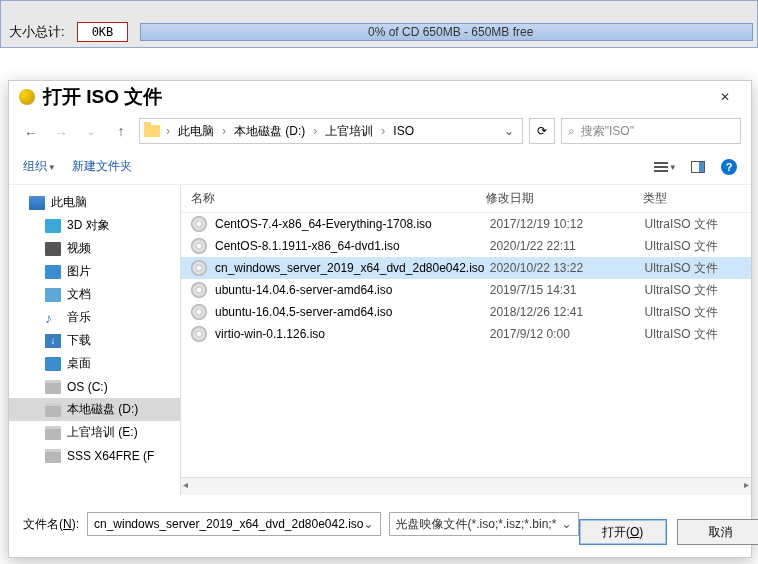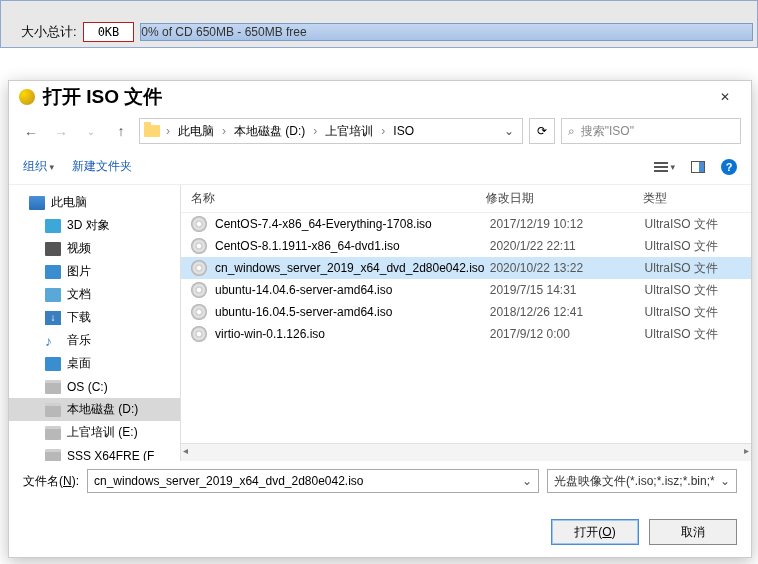--- a/index.html
+++ b/index.html
@@ -1,23 +1,23 @@
 <!DOCTYPE html>
 <html><head>
 <meta charset="utf-8">
 <style>
 * { margin: 0; padding: 0; box-sizing: border-box; font-family: "Microsoft YaHei", "Segoe UI", sans-serif; font-size: 12px; }
 body { background: #fff; width: 758px; height: 564px; overflow: hidden; }
 
 
 .top-bar { position: absolute; top: 0; left: 0; right: 0; height: 48px; background: #e8e8e8; border: 1px solid #8fa8d0; }
-.top-bar-inner { position: absolute; bottom: 4px; left: 20px; right: 4px; height: 22px; display: flex; align-items: center; gap: 6px; }
+.top-bar-inner { position: absolute; bottom: 4px; left: 8px; right: 4px; height: 22px; display: flex; align-items: center; gap: 12px; }
 .size-label { font-size: 13px; color: #000; }
 .size-box { border: 1px solid #b91c1c; background: #fff; padding: 2px 14px; text-align: right; font-family: monospace; }
-.progress-area { flex: 1; height: 18px; background: linear-gradient(to bottom, #c5d7f0, #a8c3e8); border: 1px solid #7a9cc9; display: flex; justify-content: flex-start; align-items: center; padding-right: 12px; color: #333; font-family: monospace; font-size: 12px; }
+.progress-area { flex: 1; height: 18px; background: linear-gradient(to bottom, #c5d7f0, #a8c3e8); border: 1px solid #7a9cc9; display: flex; justify-content: center; align-items: center; padding-right: 12px; color: #333; font-family: monospace; font-size: 12px; padding-left: 20px; }
 
 
 .dialog { position: absolute; top: 80px; left: 8px; width: 744px; height: 478px; background: #fff; border: 1px solid #ccc; box-shadow: 0 4px 16px rgba(0,0,0,0.25); display: flex; flex-direction: column; }
 
 .titlebar { height: 32px; display: flex; align-items: center; padding: 0 10px; }
 .title-icon { width: 16px; height: 16px; border-radius: 50%; background: radial-gradient(circle at 30% 30%, #ffd700, #c09020); margin-right: 8px; }
 .title-text { flex: 1; font-size: 19px; color: #000; font-weight: bold; }
 .close-btn { width: 32px; height: 24px; display: flex; align-items: center; justify-content: center; cursor: pointer; }
 .close-btn::before { content: "✕"; color: #333; font-size: 12px; }
 
@@ -72,21 +72,21 @@
 .file-row.selected { background: #cde6fa; }
 .disc-icon { width: 16px; height: 16px; border-radius: 50%; background: radial-gradient(circle, #fff 15%, #ccc 25%, #e8e8e8 45%, #aaa 70%, #eee 85%); margin-right: 8px; flex-shrink: 0; }
 .fname { width: 284px; white-space: nowrap; overflow: hidden; text-overflow: ellipsis; }
 .fdate { width: 160px; color: #555; }
 .ftype { width: 110px; color: #555; }
 
 .scroll-hint { height: 18px; border-top: 1px solid #e0e0e0; background: #f4f4f4; position: relative; }
 .scroll-hint::before { content:"◂"; position:absolute; left:2px; top:1px; color:#777; font-size:10px; }
 .scroll-hint::after { content:"▸"; position:absolute; right:2px; top:1px; color:#777; font-size:10px; }
 
-.bottom-area { padding: 8px 14px 12px; display: flex; flex-direction: column; gap: 10px; }
+.bottom-area { padding: 8px 14px 12px; display: flex; flex-direction: row; }
 .filename-row { display: flex; align-items: center; gap: 8px; }
 .fn-label { white-space: nowrap; }
 .fn-input { flex: 1; height: 24px; border: 1px solid #aaa; padding: 0 6px; display: flex; align-items: center; justify-content: space-between; }
 .fn-input::after { content: "⌄"; color: #555; }
 .filter-select { width: 190px; height: 24px; border: 1px solid #aaa; padding: 0 6px; display: flex; align-items: center; justify-content: space-between; color: #333; white-space: nowrap; overflow: hidden; }
 .filter-select::after { content: "⌄"; color: #555; margin-left: 4px; }
 .btn-row { display: flex; justify-content: flex-end; gap: 10px; }
 .dlg-btn { width: 88px; height: 26px; border: 1px solid #888; background: #f0f0f0; display: flex; align-items: center; justify-content: center; cursor: pointer; margin-top: 16px; }
 .dlg-btn.primary { border: 1px solid #4a8dd0; box-shadow: inset 0 0 0 1px #a0c6ef; }
 .underline { text-decoration: underline; }
@@ -179,26 +179,26 @@
         </div>
         <div class="sb-item indent">
           <div class="sb-icon ic-image"></div>
           <span>图片</span>
         </div>
         <div class="sb-item indent">
           <div class="sb-icon ic-doc"></div>
           <span>文档</span>
         </div>
         <div class="sb-item indent">
+          <div class="sb-icon ic-music"></div>
+          <span>音乐</span>
+        </div>
+        <div class="sb-item indent">
           <div class="sb-icon ic-download"></div>
           <span>下载</span>
-        </div>
-        <div class="sb-item indent">
-          <div class="sb-icon ic-music"></div>
-          <span>音乐</span>
         </div>
         <div class="sb-item indent">
           <div class="sb-icon ic-desktop"></div>
           <span>桌面</span>
         </div>
         <div class="sb-item indent">
           <div class="sb-icon ic-drive"></div>
           <span>OS (C:)</span>
         </div>
         <div class="sb-item indent selected">

